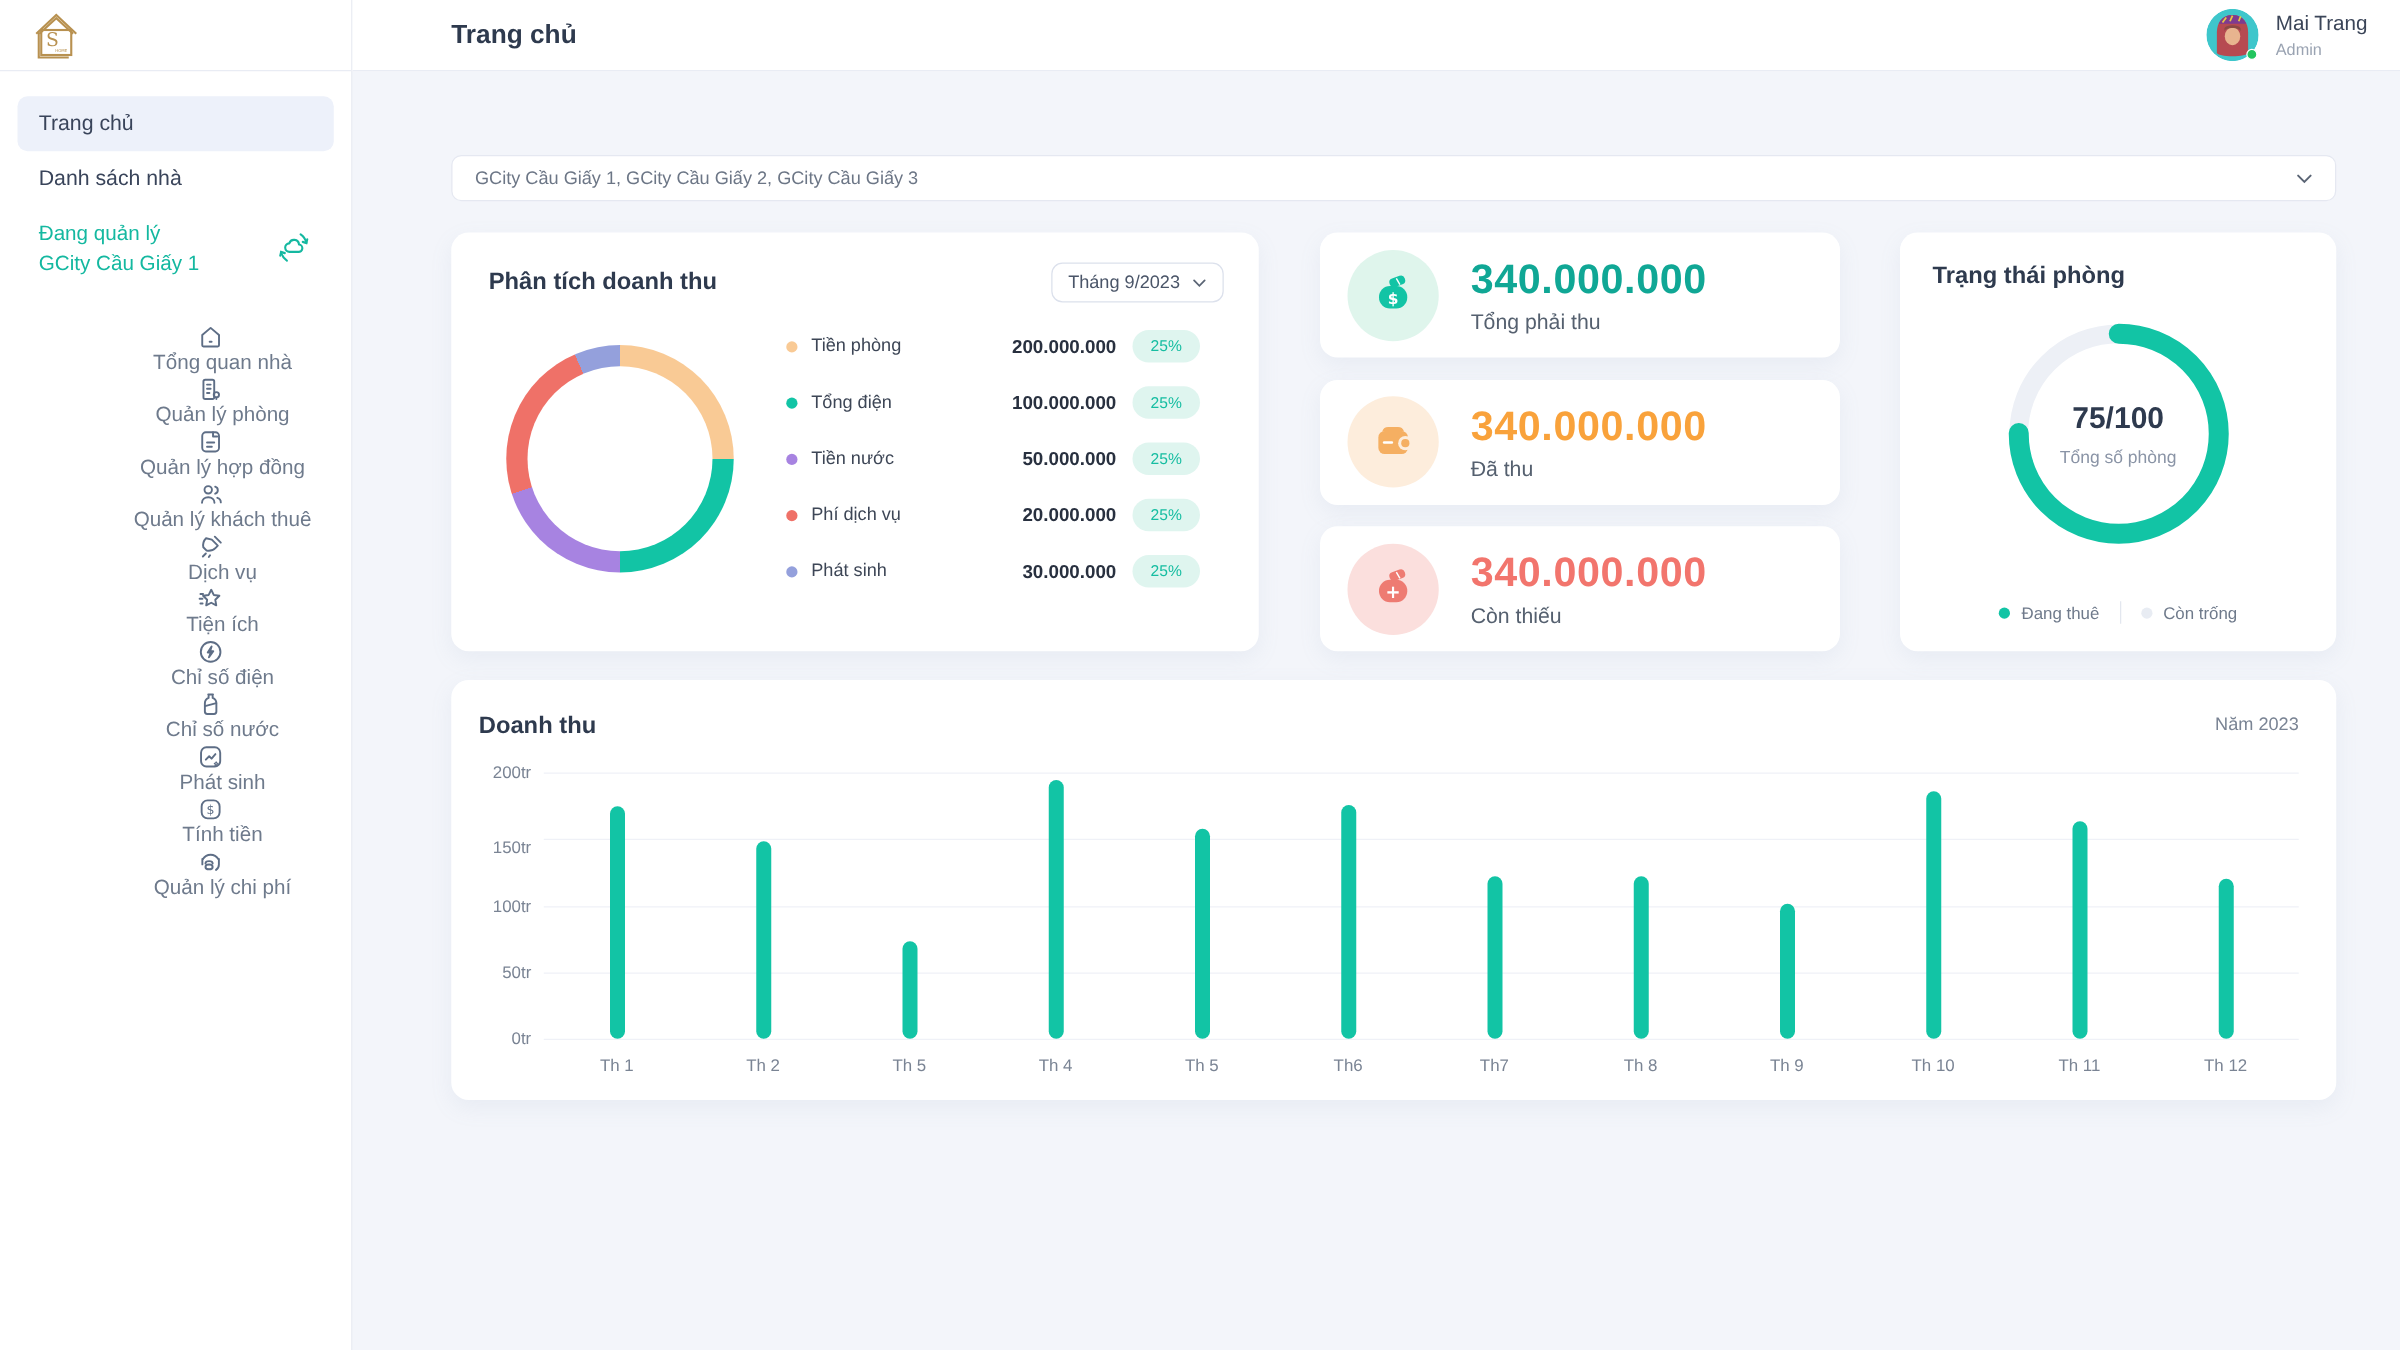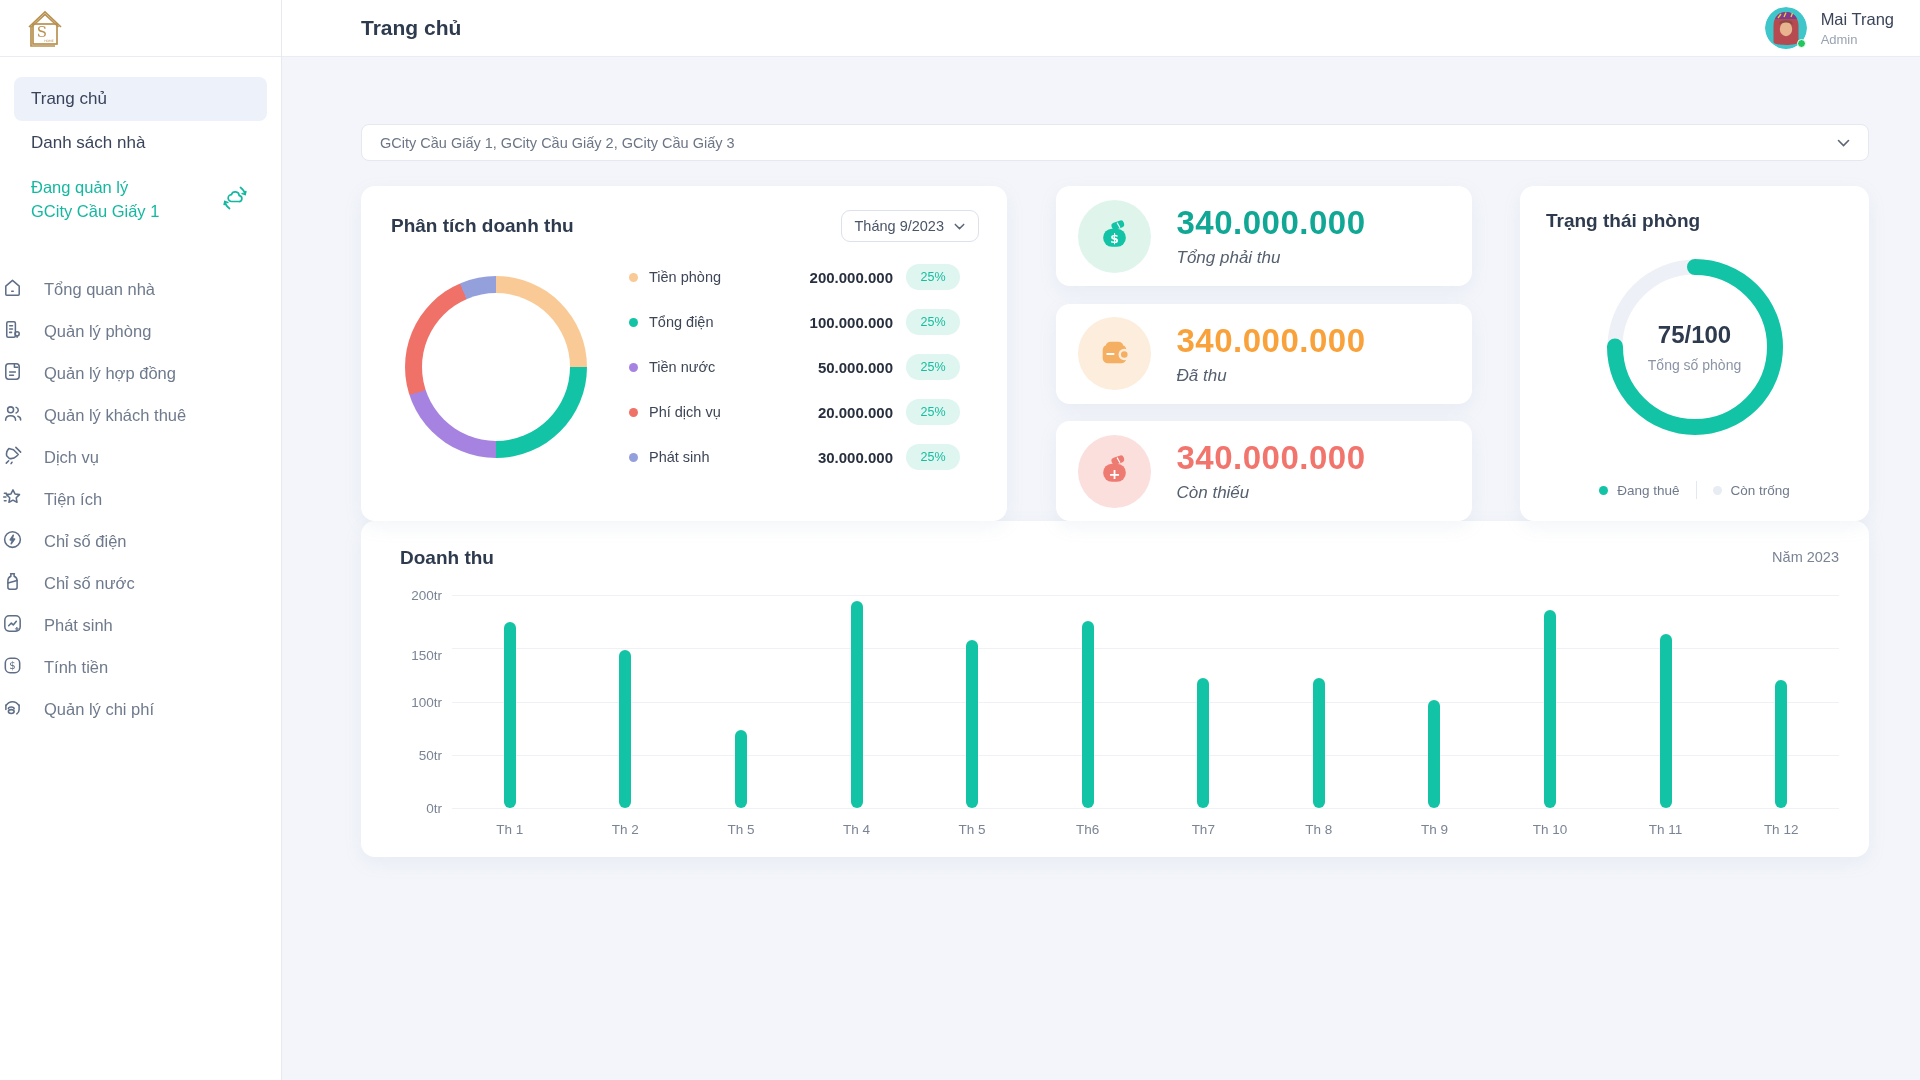--- a/index.html
+++ b/index.html
@@ -9,21 +9,21 @@
   
   .sidebar { width:282px; background:#fff; border-right:1px solid #E6E9F1; flex:none; display:flex; flex-direction:column; }
   .logo-row { height:57px; border-bottom:1px solid #E9ECF4; display:flex; align-items:center; padding-left:22px; }
   .side-top { padding:20px 14px 6px 14px; }
   .side-link { padding:12px 17px; border-radius:8px; font-size:17px; color:#39445A; cursor:pointer; }
   .side-link.active { background:#EDF1FA; }
   .managing { padding:10px 17px 14px 17px; display:flex; align-items:flex-start; }
   .managing-text { color:#14B8A0; font-size:16.5px; line-height:24px; }
   .sync-icon { margin-left:auto; margin-top:8px; }
   .menu { padding:14px 0 0 0; }
-  .menu-item { display:flex; align-items:flex-end; height:42px; cursor:pointer; }
+  .menu-item { display:flex; align-items:center; height:42px; padding-left:55px; cursor:pointer;flex-direction:column; }
   .mi-icon { width:24px; height:24px; color:#5E6E86; flex:none; display:flex; align-items:center; justify-content:center; }
   .mi-label { margin-left:20px; font-size:16.5px; color:#6E7A8C; }
 
   
   .main { flex:1; display:flex; flex-direction:column; min-width:0; }
   .header { height:57px; background:#fff; border-bottom:1px solid #E9ECF4; display:flex; align-items:center; padding:0 26px 0 79px; flex:none; }
   .page-title { font-size:21px; font-weight:700; color:#2E3A4E; }
   .user-block { margin-left:auto; display:flex; align-items:center; }
   .avatar-wrap { position:relative; width:42px; height:42px; }
   .avatar { width:42px; height:42px; border-radius:50%; overflow:hidden; display:block; }
@@ -56,34 +56,34 @@
   .legend-dot { width:9px; height:9px; border-radius:50%; flex:none; }
   .legend-label { margin-left:11px; font-size:14.5px; color:#3D4656; }
   .legend-value { margin-left:auto; font-size:15px; font-weight:700; color:#28303F; }
   .legend-badge { margin-left:13px; width:54px; text-align:center; background:#DFF5EF; color:#16BDA1; font-size:12.5px; border-radius:14px; padding:6px 0; flex:none; }
 
   .stats-col { width:416px; height:335px; display:flex; flex-direction:column; justify-content:space-between; }
   .stat-card { height:100px; display:flex; align-items:center; padding-left:22px; }
   .stat-icon { width:73px; height:73px; border-radius:50%; display:flex; align-items:center; justify-content:center; flex:none; }
   .stat-text { margin-left:26px; }
   .stat-value { font-size:33px; font-weight:700; letter-spacing:.5px; }
-  .stat-label { font-size:17px; color:#55606F; margin-top:6px;font-style:italic; }
+  .stat-label { font-size:17px; color:#55606F; margin-top:6px; }
 
   .card-room { width:349px; height:335px; position:relative; padding:24px 26px; }
   .ring-wrap { position:relative; width:178px; height:178px; margin:26px auto 0 auto; }
   .ring-center { position:absolute; inset:0; display:flex; flex-direction:column; align-items:center; justify-content:center; }
   .ring-count { font-size:24px; font-weight:700; color:#2E3A4E; }
   .ring-caption { font-size:14px; color:#8A94A6; margin-top:8px; }
   .room-legend { position:absolute; left:0; right:0; bottom:22px; display:flex; align-items:center; justify-content:center; gap:16px; }
   .room-legend .item { display:flex; align-items:center; gap:9px; font-size:13.5px; color:#6F7A8B; }
   .room-legend .divider { width:1px; height:18px; background:#E3E7EF; }
   .rl-dot { width:9px; height:9px; border-radius:50%; }
 
   
-  .card-bar { height:336px; padding:26px 30px 0 39px; }
+  .card-bar { margin-top:23px; height:336px; padding:26px 30px 0 22px; }
   .bar-head { display:flex; align-items:flex-start; }
   .bar-year { margin-left:auto; font-size:14.5px; color:#7A8494; margin-top:2px; }
   .chart-body { display:flex; margin-top:26px; }
   .y-axis { width:52px; position:relative; height:213px; flex:none; }
   .y-axis span { position:absolute; right:10px; transform:translateY(-50%); font-size:13.5px; color:#7A8494; }
   .plot { flex:1; position:relative; height:213px; }
   .gridline { position:absolute; left:0; right:0; height:1px; background:#EFF1F7; }
   .bars { position:absolute; inset:0; display:flex; }
   .bar-cell { flex:1; position:relative; }
   .bar { position:absolute; bottom:0; left:50%; transform:translateX(-50%); width:12px; border-radius:7px; background:#12C4A5; }

